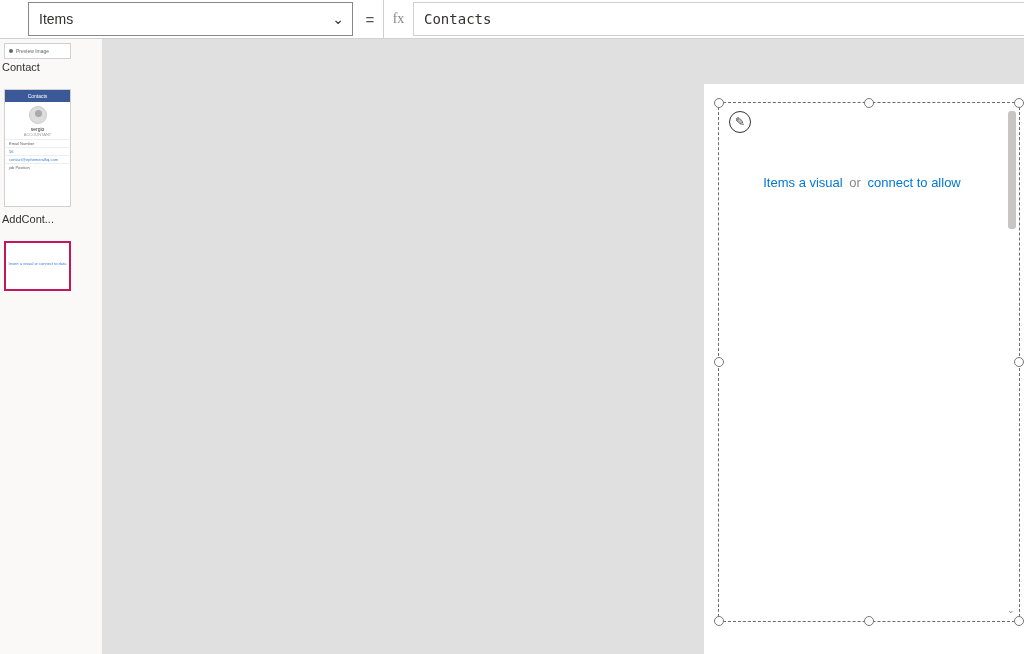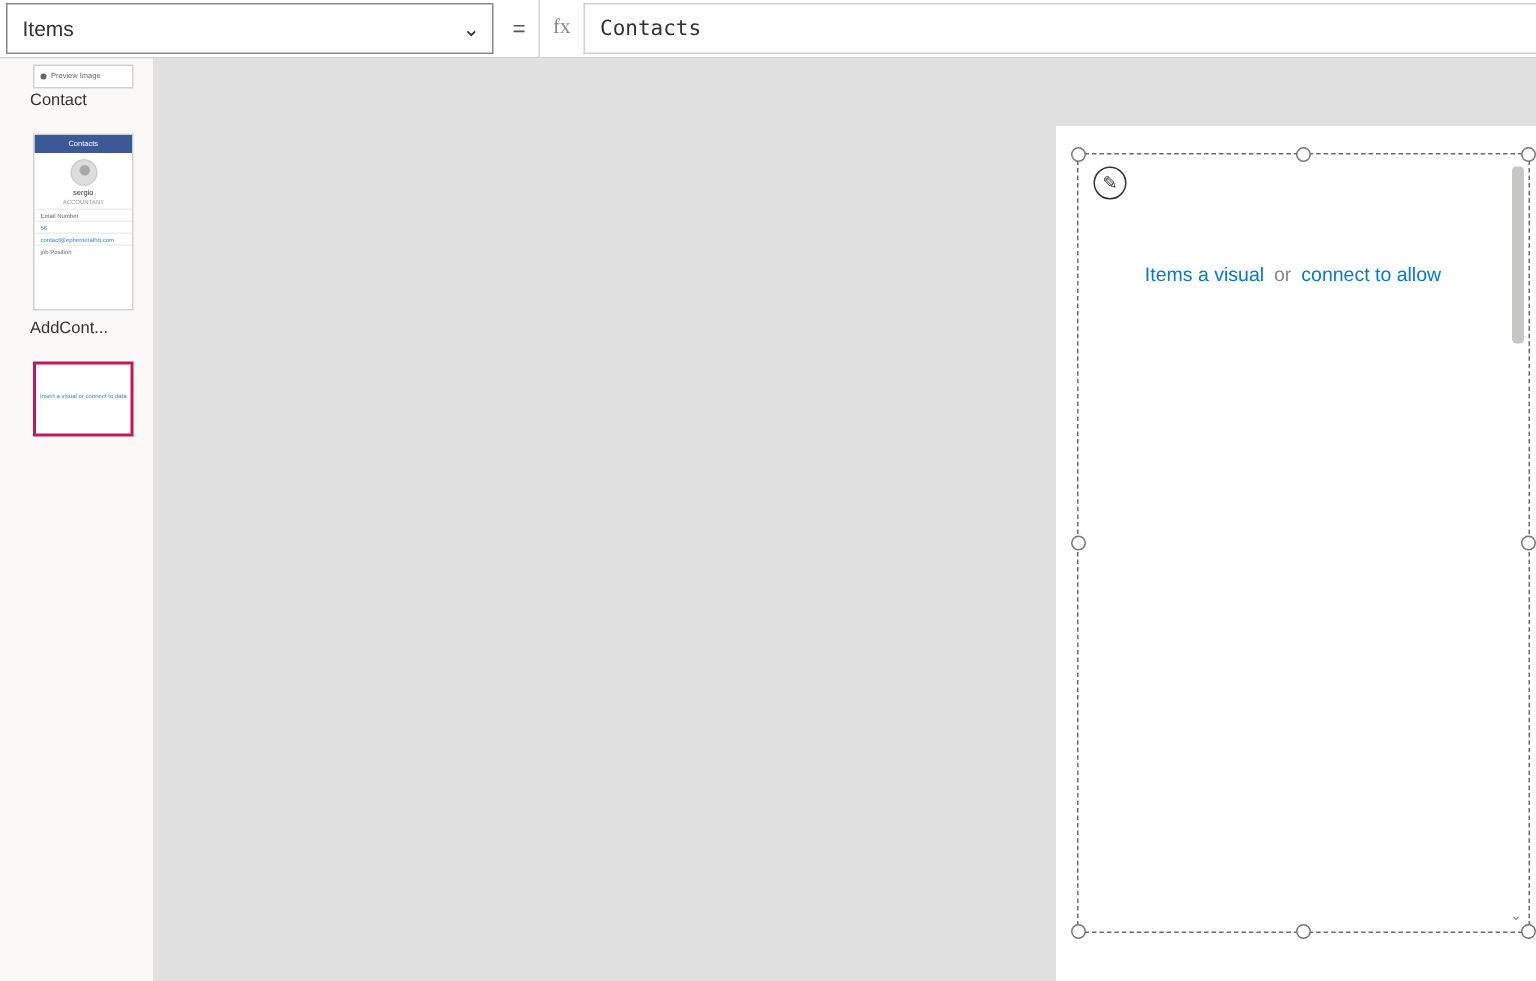--- a/index.html
+++ b/index.html
@@ -14,20 +14,21 @@
       position: relative;
     }
 
     
     .formula-bar {
       display: flex;
       align-items: stretch;
       height: 39px;
       background: #fff;
       border-bottom: 1px solid #d0d0d0;
+      padding-left: 24px;
     }
     .prop-select {
       width: 325px;
       border: 1px solid #8a8886;
       margin: 2px 4px 2px 4px;
       display: flex;
       align-items: center;
       padding: 0 8px 0 10px;
       background: #fff;
       justify-content: space-between;
@@ -76,21 +77,21 @@
     .left-panel {
       width: 103px;
       background: #faf9f8;
       border-right: 1px solid #e1dfdd;
       overflow-y: auto;
       position: relative;
       padding-top: 0;
     }
     .left-panel::-webkit-scrollbar { width: 15px; }
     .left-panel::-webkit-scrollbar-thumb { background: #c8c6c4; border: 3px solid #faf9f8; border-radius: 8px; }
-    .screen-item { padding: 2px 4px 4px 18px; }
+    .screen-item { padding: 2px 4px 4px 0; }
     .screen-thumb {
       width: 67px;
       height: 118px;
       background: #fff;
       border: 1px solid #d0d0d0;
       margin: 4px 0 4px 4px;
       position: relative;
       overflow: hidden;
     }
     .screen-label {

